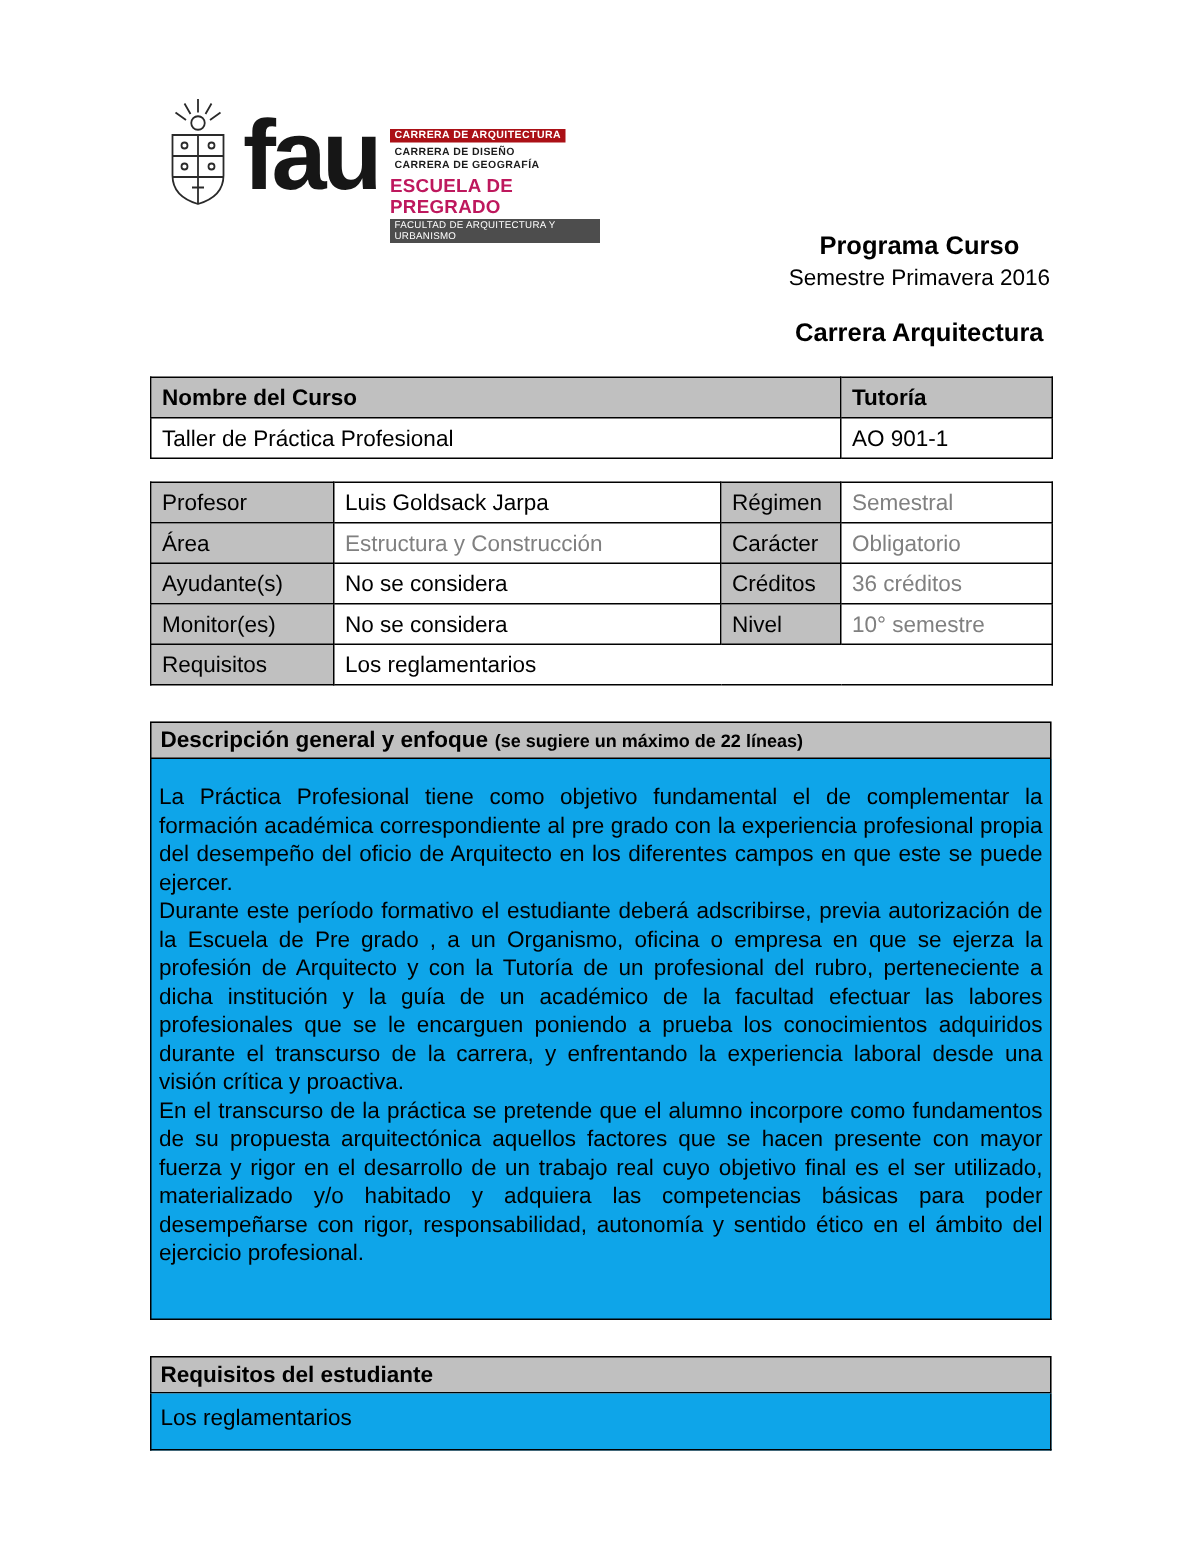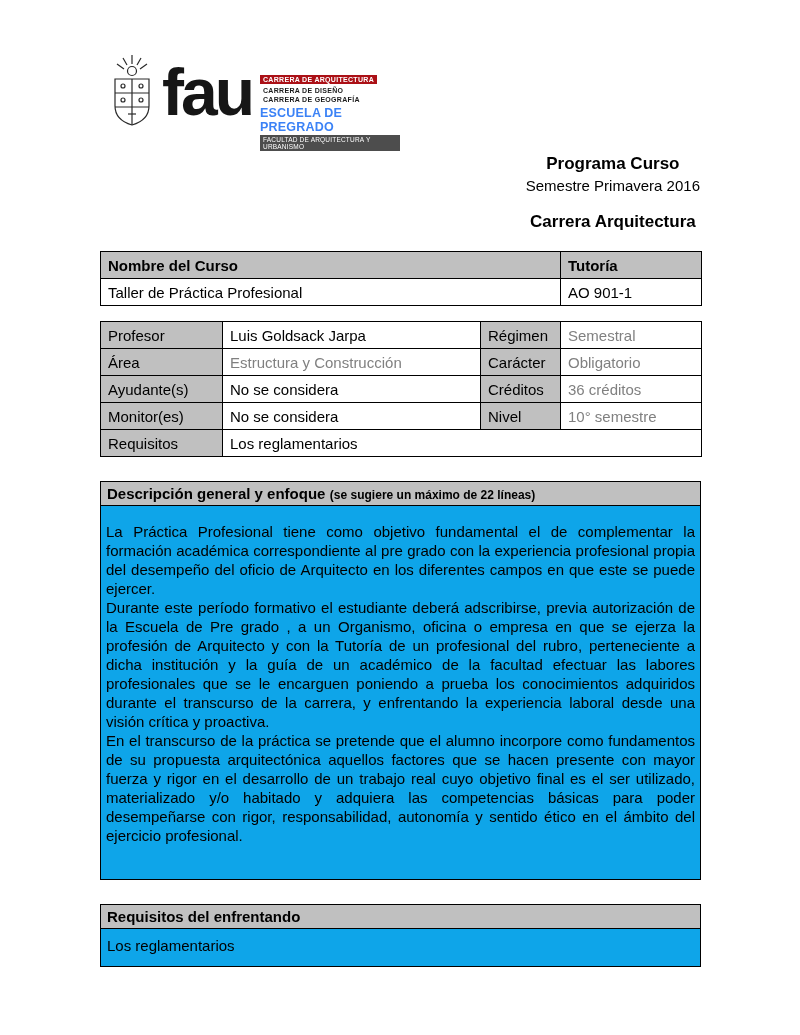--- a/index.html
+++ b/index.html
@@ -4,35 +4,35 @@
 <style>
   * { margin:0; padding:0; box-sizing:border-box; }
   html,body { background:#ffffff; }
   .page {
     position:relative; width:800px; height:1035px; margin:0 auto;
     background:#ffffff; color:#000;
     font-family:"Liberation Sans", sans-serif; overflow:hidden;
   }
 
   
-  .logo-block { position:absolute; left:108px; top:54px; display:flex; align-items:flex-start; }
+  .logo-block { position:absolute; left:108px; top:65px; display:flex; align-items:flex-start; }
   .crest { width:48px; height:80px; }
   .fau-text {
     font-size:66px; font-weight:bold; color:#161616; letter-spacing:-3px;
     line-height:72px; margin-left:6px; margin-top:2px;
   }
   .logo-lines { margin-left:8px; margin-top:14px; width:140px; }
   .logo-line-red {
     display:inline-block; background:#ab1016; color:#fff;
     font-size:7px; font-weight:bold; letter-spacing:.3px; padding:1px 3px; margin-bottom:1px;
   }
   .logo-line-sm {
     font-size:7px; font-weight:bold; color:#1c1c1c; letter-spacing:.3px; padding:1px 3px;
   }
-  .logo-school { font-size:12.5px; font-weight:bold; color:#3b82f6; margin-top:2px; letter-spacing:.2px; }
+  .logo-school { font-size:12.5px; font-weight:bold; color:#be185d; margin-top:2px; letter-spacing:.2px; }
   .logo-faculty {
     display:inline-block; background:#4d4d4d; color:#fff;
     font-size:6.5px; letter-spacing:.2px; padding:1px 3px; margin-top:1px;
   }
 
   
   .doc-header { position:absolute; right:100px; top:154px; text-align:center; }
   .doc-title { font-size:17px; font-weight:bold; }
   .doc-semester { font-size:15px; margin-top:3px; }
   .doc-career { font-size:17px; font-weight:bold; margin-top:18px; }
@@ -161,19 +161,19 @@
     <span class="sec-title">Descripción general y enfoque</span>
     <span class="sec-note">(se sugiere un máximo de 22 líneas)</span>
   </div>
   <div class="sec-box desc-box" style="top:506px; height:374px;">
     <p>La Práctica Profesional tiene como objetivo fundamental  el de complementar la formación académica correspondiente al pre grado   con la experiencia profesional propia del desempeño del oficio de Arquitecto en los diferentes campos en que este se puede ejercer.</p>
     <p>Durante este período formativo el estudiante deberá adscribirse, previa autorización de la Escuela de Pre grado ,  a un Organismo, oficina o empresa en que se ejerza la profesión de Arquitecto y con la Tutoría de un profesional del rubro, perteneciente a dicha institución y la guía de un académico de la facultad efectuar las labores profesionales que se le encarguen  poniendo a prueba los conocimientos adquiridos durante el transcurso de la carrera, y enfrentando la experiencia laboral desde una visión crítica y proactiva.</p>
     <p>En el transcurso de la práctica se pretende  que el alumno incorpore como fundamentos de su propuesta arquitectónica aquellos factores que se hacen presente con mayor fuerza y rigor en el desarrollo de un trabajo real cuyo objetivo final es el ser utilizado,  materializado y/o habitado y adquiera las competencias básicas para poder desempeñarse con rigor, responsabilidad, autonomía  y sentido ético en el ámbito del ejercicio profesional.</p>
   </div>
 
   <div class="sec-header" style="top:904px;">
-    <span class="sec-title">Requisitos del enfrentando</span>
+    <span class="sec-title">Requisitos del estudiante</span>
   </div>
   <div class="sec-box req-box" style="top:929px; height:38px;">
     <p>Los reglamentarios</p>
   </div>
 
 </div>
 
 </body></html>

